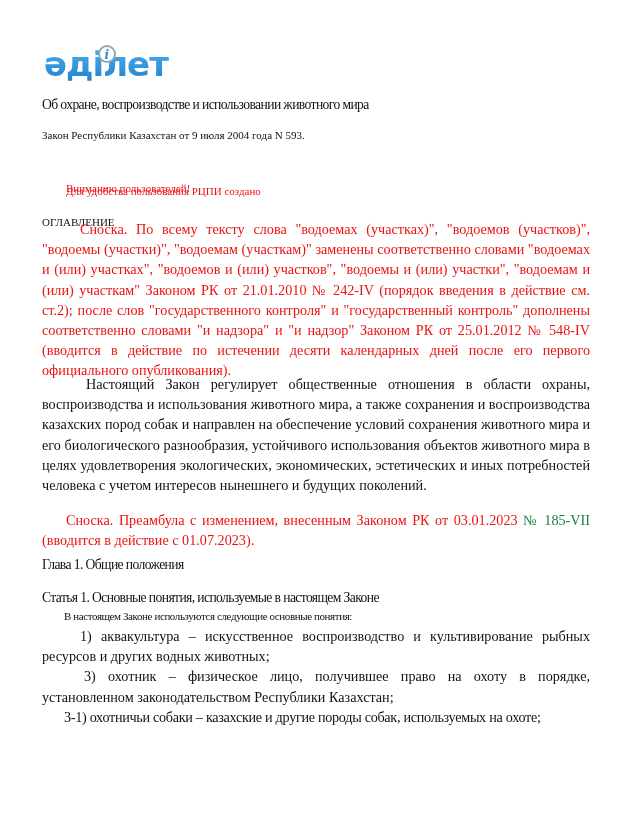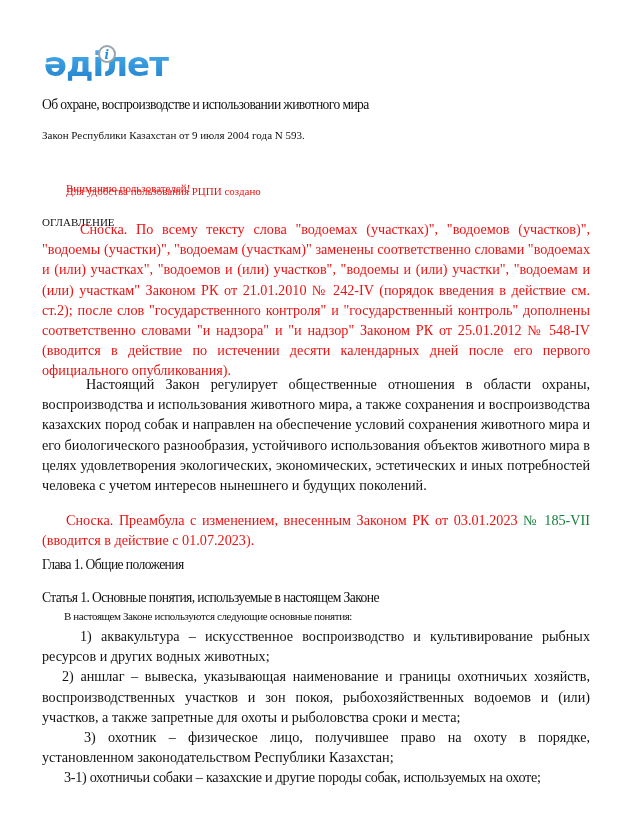--- a/index.html
+++ b/index.html
@@ -51,17 +51,16 @@
       <span>Сноска. Преамбула с изменением, внесенным Законом РК от 03.01.2023 </span><span style="color:#15803d">№ 185-VII</span><span> (вводится в действие с 01.07.2023).</span>
     </p>
   </div>
 
   <div class="line bold" style="top:555px">Глава 1. Общие положения</div>
   <div class="line bold" style="top:588px">Статья 1. Основные понятия, используемые в настоящем Законе</div>
   <div class="line" style="top:606px;left:22px;letter-spacing:-0.4px">В настоящем Законе используются следующие основные понятия:</div>
 
   <div class="block" style="top:626px">
     <p style="text-indent:38px">1) аквакультура – искусственное воспроизводство и культивирование рыбных ресурсов и других водных животных;</p>
-    <p style="text-indent:20px">2) аншлаг – вывеска, указывающая наименование и границы охотничьих хозяйств, воспроизводственных участков и зон покоя, рыбохозяйственных водоемов и (или) участков, а также запретные для охоты и рыболовства сроки и места;</p>
     <p style="text-indent:42px">3) охотник – физическое лицо, получившее право на охоту в порядке, установленном законодательством Республики Казахстан;</p>
     <p style="text-indent:22px;letter-spacing:-0.3px">3-1) охотничьи собаки – казахские и другие породы собак, используемых на охоте;</p>
   </div>
 </div>
 
 </body></html>

